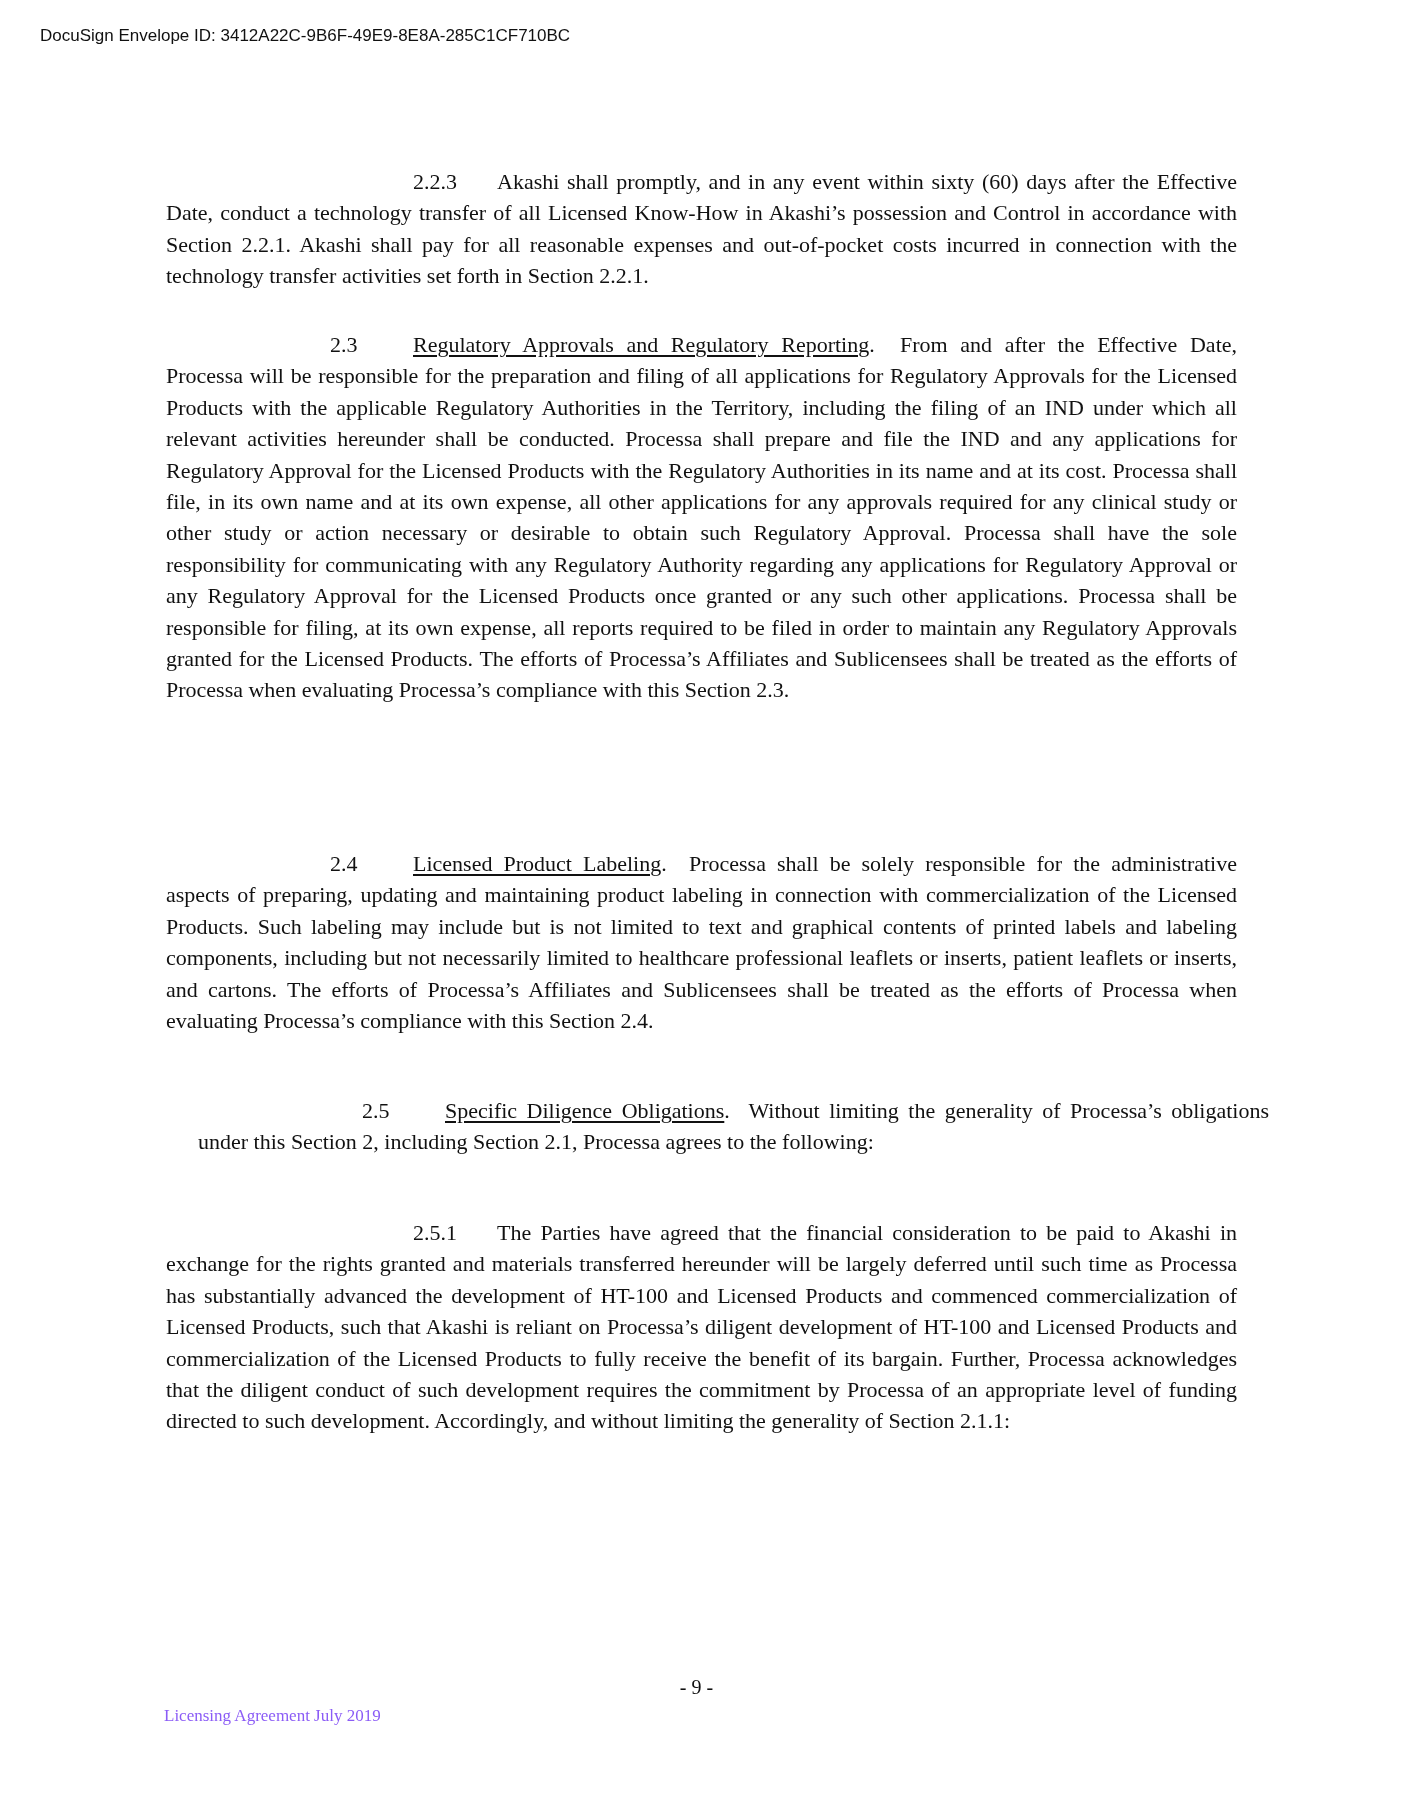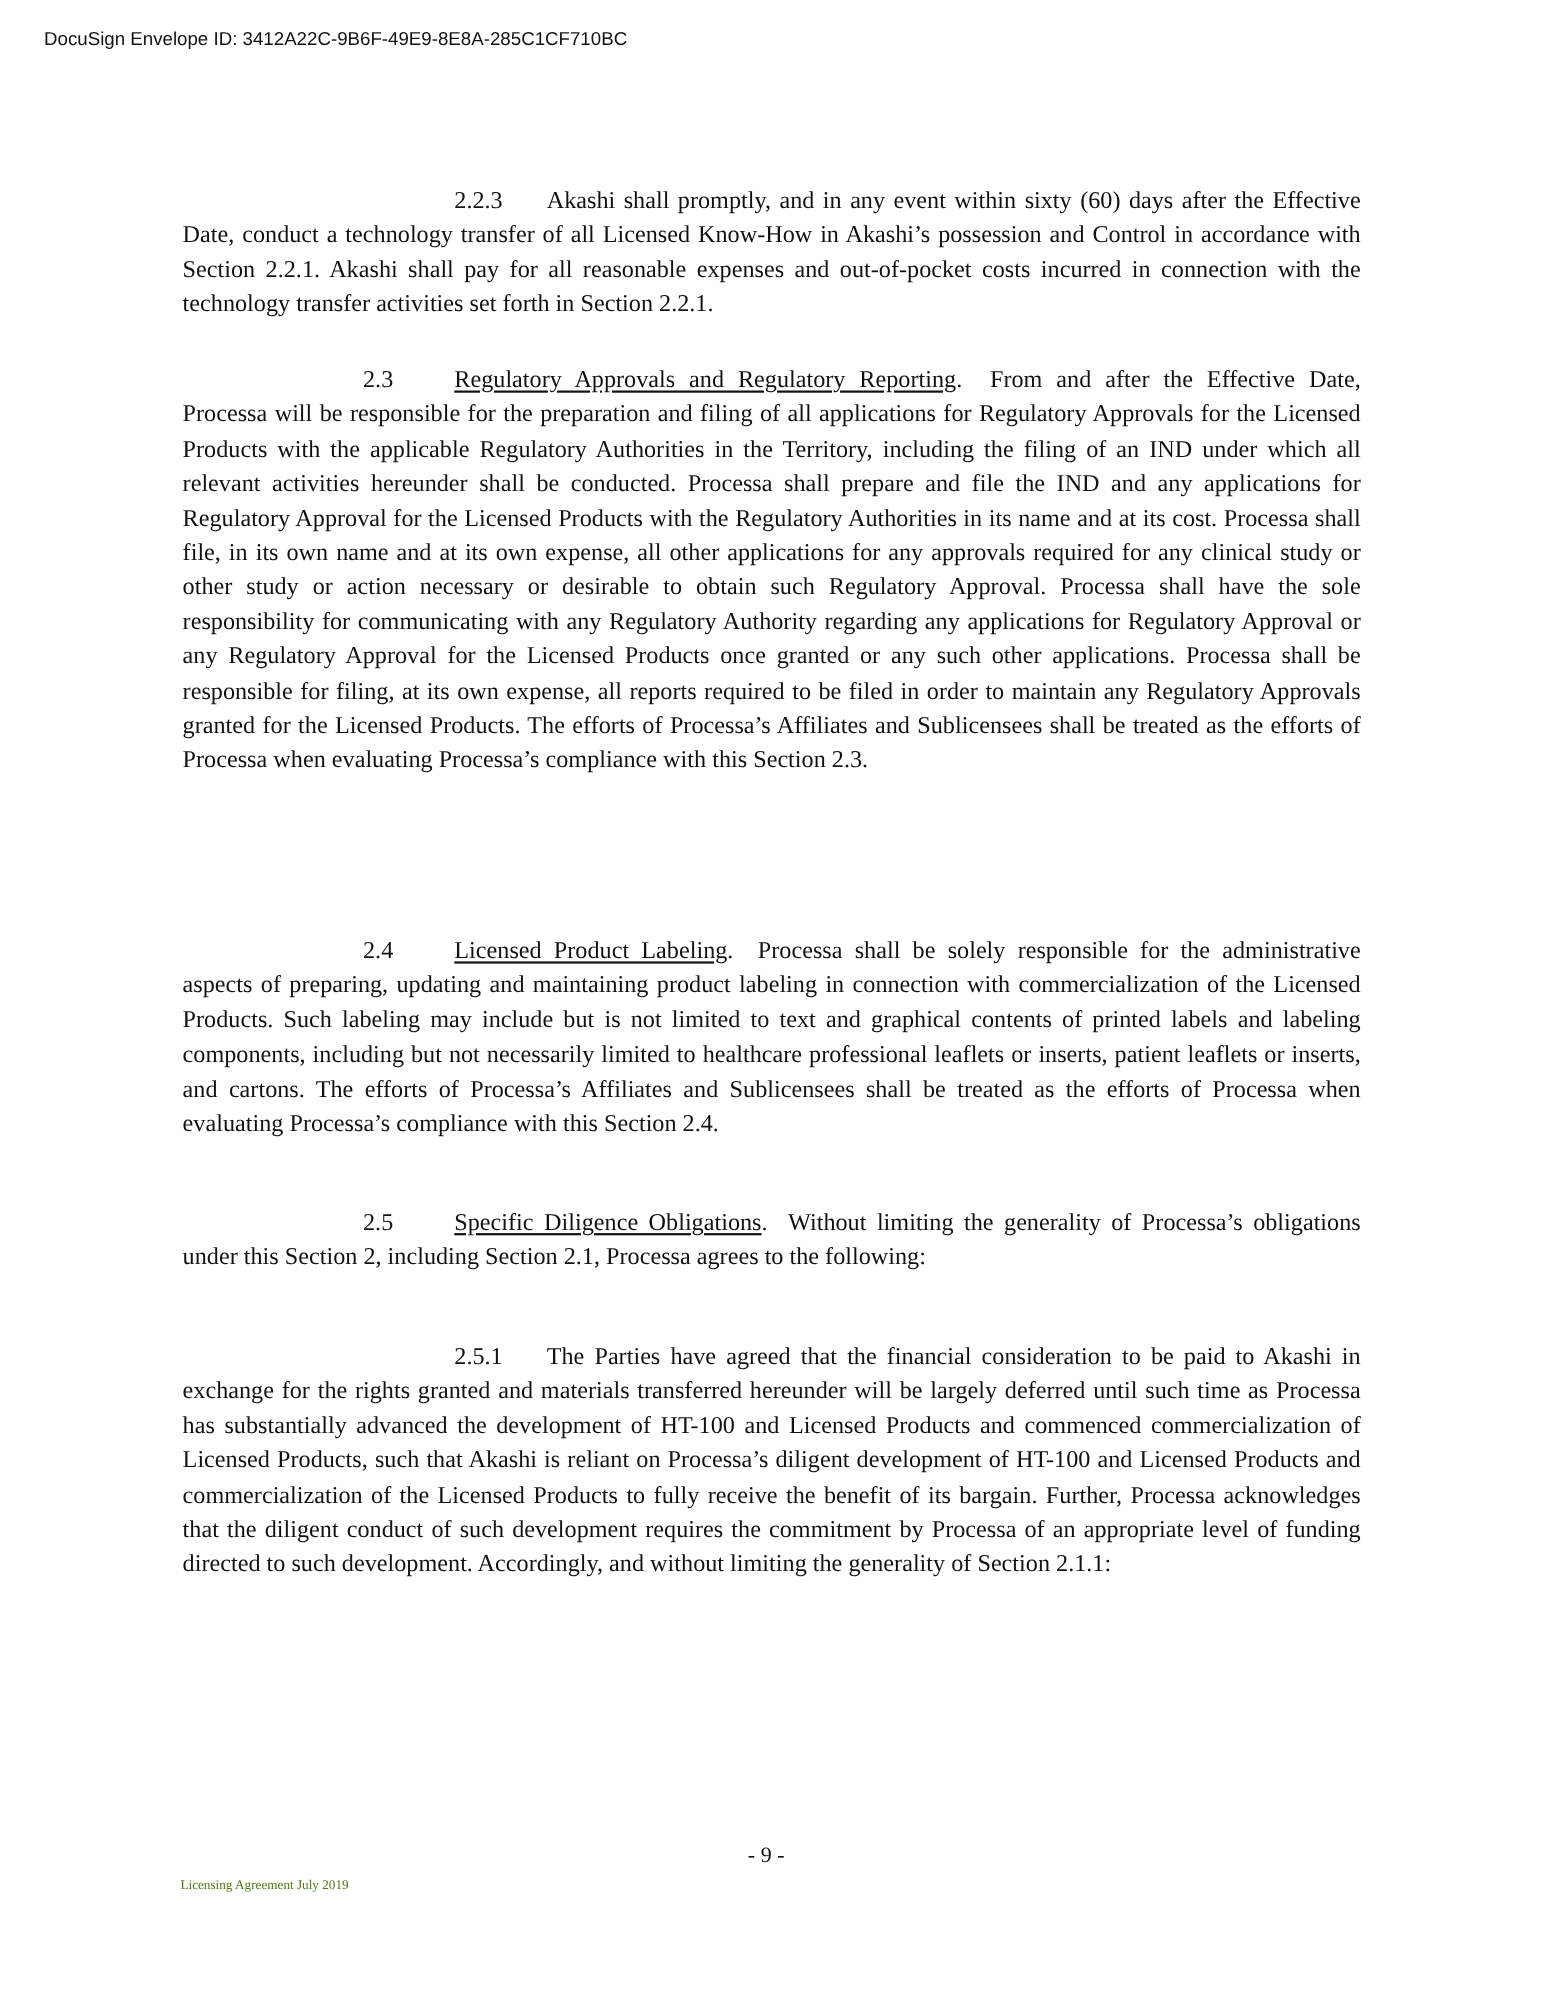--- a/index.html
+++ b/index.html
@@ -20,41 +20,41 @@
   .sec-num-2x { padding-left: 164px; width: 83px; box-sizing: content-box; }
   .sec-num-251 { padding-left: 247px; width: 84px; box-sizing: content-box; }
   .title { text-decoration: underline; text-underline-offset: 3px; text-decoration-thickness: 1.5px; }
   .page-number {
     position: absolute; left: 0; width: 1401px; top: 1676px; text-align: center;
     font-family: "Liberation Serif", serif; font-size: 20px; padding-left: 0;
   }
   .page-number span { position: relative; left: -4px; }
   .footer {
     position: absolute; left: 164px; top: 1706px;
-    font-family: "Liberation Serif", serif; font-size: 12px; color: #4d7c0f;
+    font-family: "Liberation Serif", serif; font-size: 17px; color: #8b5cf6;
   }
 </style>
 </head>
 <body>
 
 <div class="envelope">DocuSign Envelope ID: 3412A22C-9B6F-49E9-8E8A-285C1CF710BC</div>
 
 <div class="body-text" style="top:166px;">
   <p class="para"><span class="num sec-num-223">2.2.3</span><span>Akashi shall promptly, and in any event within sixty (60) days after the Effective Date, conduct a technology transfer of all Licensed Know-How in Akashi’s possession and Control in accordance with Section 2.2.1.  Akashi shall pay for all reasonable expenses and out-of-pocket costs incurred in connection with the technology transfer activities set forth in Section 2.2.1.</span></p>
 </div>
 
 <div class="body-text" style="top:329px;">
   <p class="para"><span class="num sec-num-2x">2.3</span><span class="title">Regulatory Approvals and Regulatory Reporting</span>.&nbsp; <span>From and after the Effective Date, Processa will be responsible for the preparation and filing of all applications for Regulatory Approvals for the Licensed Products with the applicable Regulatory Authorities in the Territory, including the filing of an IND under which all relevant activities hereunder shall be conducted.  Processa shall prepare and file the IND and any applications for Regulatory Approval for the Licensed Products with the Regulatory Authorities in its name and at its cost.  Processa shall file, in its own name and at its own expense, all other applications for any approvals required for any clinical study or other study or action necessary or desirable to obtain such Regulatory Approval.  Processa shall have the sole responsibility for communicating with any Regulatory Authority regarding any applications for Regulatory Approval or any Regulatory Approval for the Licensed Products once granted or any such other applications.  Processa shall be responsible for filing, at its own expense, all reports required to be filed in order to maintain any Regulatory Approvals granted for the Licensed Products.  The efforts of Processa’s Affiliates and Sublicensees shall be treated as the efforts of Processa when evaluating Processa’s compliance with this Section 2.3.</span></p>
 </div>
 
 <div class="body-text" style="top:848px;">
   <p class="para"><span class="num sec-num-2x">2.4</span><span class="title">Licensed Product Labeling</span>.&nbsp; <span>Processa shall be solely responsible for the administrative aspects of preparing, updating and maintaining product labeling in connection with commercialization of the Licensed Products.  Such labeling may include but is not limited to text and graphical contents of printed labels and labeling components, including but not necessarily limited to healthcare professional leaflets or inserts, patient leaflets or inserts, and cartons.  The efforts of Processa’s Affiliates and Sublicensees shall be treated as the efforts of Processa when evaluating Processa’s compliance with this Section 2.4.</span></p>
 </div>
 
-<div class="body-text" style="top:1095px;">
+<div class="body-text" style="top:1095px;margin-left:32px;">
   <p class="para"><span class="num sec-num-2x">2.5</span><span class="title">Specific Diligence Obligations</span>.&nbsp; <span>Without limiting the generality of Processa’s obligations under this Section 2, including Section 2.1, Processa agrees to the following:</span></p>
 </div>
 
 <div class="body-text" style="top:1217px;">
   <p class="para"><span class="num sec-num-251">2.5.1</span><span>The Parties have agreed that the financial consideration to be paid to Akashi in exchange for the rights granted and materials transferred hereunder will be largely deferred until such time as Processa has substantially advanced the development of HT-100 and Licensed Products and commenced commercialization of Licensed Products, such that Akashi is reliant on Processa’s diligent development of HT-100 and Licensed Products and commercialization of the Licensed Products to fully receive the benefit of its bargain. Further, Processa acknowledges that the diligent conduct of such development requires the commitment by Processa of an appropriate level of funding directed to such development.  Accordingly, and without limiting the generality of Section 2.1.1:</span></p>
 </div>
 
 <div class="page-number"><span>- 9 -</span></div>
 
 <div class="footer">Licensing Agreement July 2019</div>

